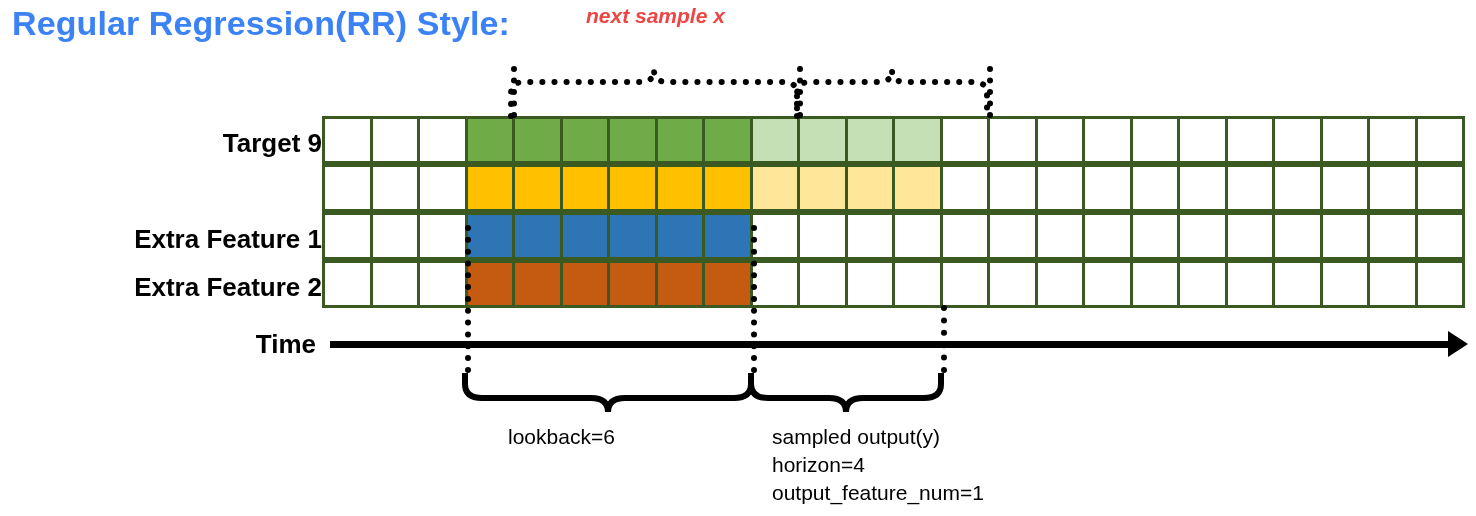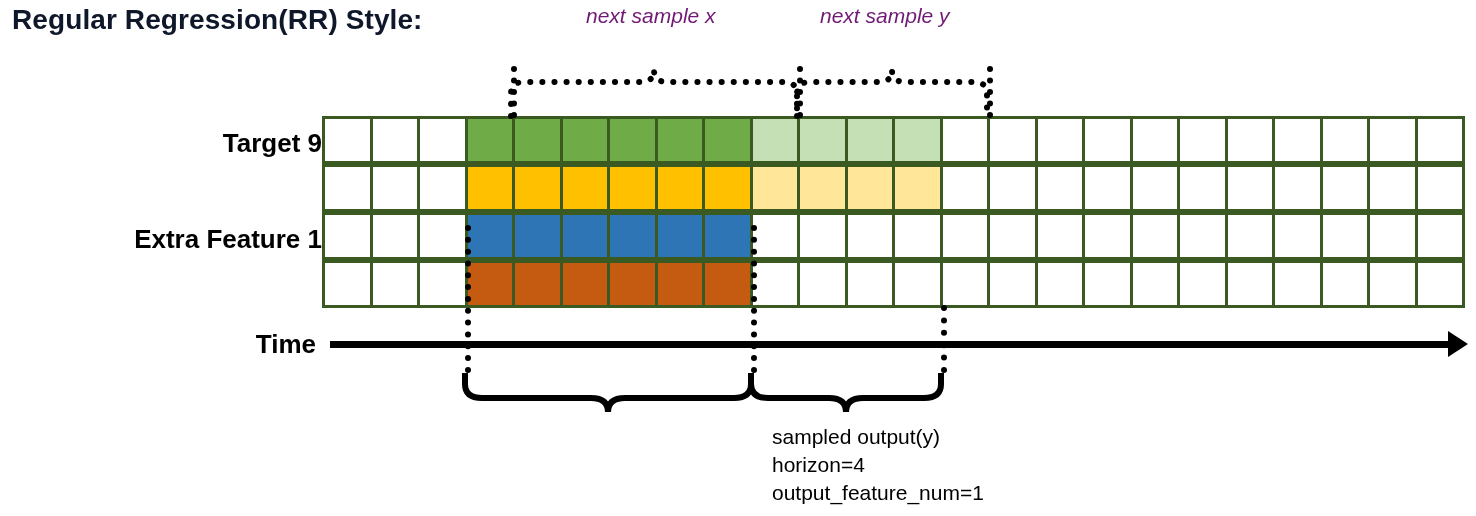--- a/index.html
+++ b/index.html
@@ -2,22 +2,22 @@
 <html><head>
 <meta charset="utf-8">
 <style>
   html,body{margin:0;padding:0;background:#ffffff;}
   body{width:1476px;height:516px;position:relative;overflow:hidden;
        font-family:"Liberation Sans","DejaVu Sans",sans-serif;}
 
   #stage{position:absolute;left:0;top:0;width:1476px;height:516px;}
 
   
-  #title{position:absolute;left:12px;top:4px;font-size:28px;font-weight:700;
-         color:#0f172a;letter-spacing:.1px;white-space:nowrap;}
+  #title{position:absolute;left:12px;top:4px;font-size:34px;font-weight:700;
+         color:#3b82f6;letter-spacing:.1px;white-space:nowrap;}
 
   
   .rowlabel{position:absolute;right:1154px;width:320px;text-align:right;
             font-size:26px;font-weight:700;color:#000;white-space:nowrap;}
 
   #time-label{position:absolute;left:0;width:316px;text-align:right;top:329px;
               font-size:26px;font-weight:700;color:#000;}
 
   
   #grid{position:absolute;left:322px;top:116px;width:1140px;height:192px;}
@@ -29,37 +29,38 @@
   #axis-line{position:absolute;left:330px;top:341px;width:1128px;height:7px;
              background:#000;}
   #axis-arrow{position:absolute;left:1448px;top:331px;width:0;height:0;
               border-top:13px solid transparent;border-bottom:13px solid transparent;
               border-left:20px solid #000;}
 
   
   .vdot{position:absolute;width:0;border-left:6px dotted #000;}
 
   
-  .toplab{position:absolute;font-size:21px;font-style:italic;font-weight:400;
-          color:#701a75;white-space:nowrap;}
+  .toplab{position:absolute;font-size:21px;font-style:italic;font-weight:700;
+          color:#ef4444;white-space:nowrap;}
   .botblock{position:absolute;font-size:21px;color:#000;line-height:1.33;
             white-space:nowrap;}
 
   svg.overlay{position:absolute;left:0;top:0;width:1476px;height:516px;
               pointer-events:none;overflow:visible;}
 </style>
 </head>
 <body>
 
 <div id="stage">
 
   <div id="title">Regular Regression(RR) Style:</div>
 
   <div class="rowlabel" style="top:128px">Target 9</div>
   <div class="rowlabel" style="top:224px">Extra Feature 1</div>
+  <div class="rowlabel" style="top:272px">Extra Feature 2</div>
 
   <div id="time-label">Time</div>
 
   <div id="grid">
     <div class="gridrow" style="top:0px">
         <div class="cell" style="left: 0px; width: 50.5px; background: rgb(255, 255, 255); border-color: rgb(58, 90, 34);"></div>
         <div class="cell" style="left: 47.5px; width: 50.5px; background: rgb(255, 255, 255); border-color: rgb(58, 90, 34);"></div>
         <div class="cell" style="left: 95px; width: 50.5px; background: rgb(255, 255, 255); border-color: rgb(58, 90, 34);"></div>
         <div class="cell" style="left: 142.5px; width: 50.5px; background: rgb(111, 171, 70); border-color: rgb(58, 90, 34);"></div>
         <div class="cell" style="left: 190px; width: 50.5px; background: rgb(111, 171, 70); border-color: rgb(58, 90, 34);"></div>
@@ -183,23 +184,23 @@
              L 974 82 Q 987 82 987 94 L 987 116" fill="none" stroke="#000" stroke-width="6" stroke-dasharray="0.1 12" stroke-linecap="round"></path>
 
     <path d="M 465 373 L 465 384 Q 465 398 482 398 L 591 398 Q 608 398 608 412
              Q 608 398 625 398 L 734 398 Q 751 398 751 384 L 751 373" fill="none" stroke="#000" stroke-width="6" stroke-linecap="butt"></path>
 
     <path d="M 751 373 L 751 384 Q 751 398 768 398 L 829 398 Q 846 398 846 412
              Q 846 398 863 398 L 924 398 Q 941 398 941 384 L 941 373" fill="none" stroke="#000" stroke-width="6" stroke-linecap="butt"></path>
   </svg>
 
   <div class="toplab" style="left:586px;top:4px">next sample x</div>
-  <div class="toplab" style="left:820px;top:4px">next sample y</div>
 
   <div class="botblock" style="left:508px;top:423px">
+    <div>lookback=6</div>
   </div>
 
   <div class="botblock" style="left:772px;top:423px">
     <div>sampled output(y)</div>
     <div>horizon=4</div>
     <div>output_feature_num=1</div>
   </div>
 
 </div>
 

